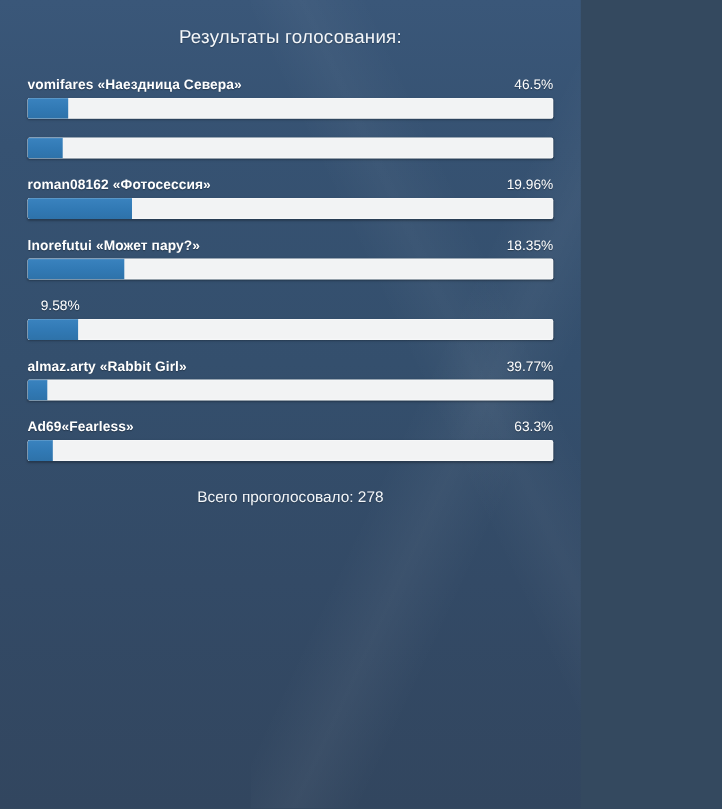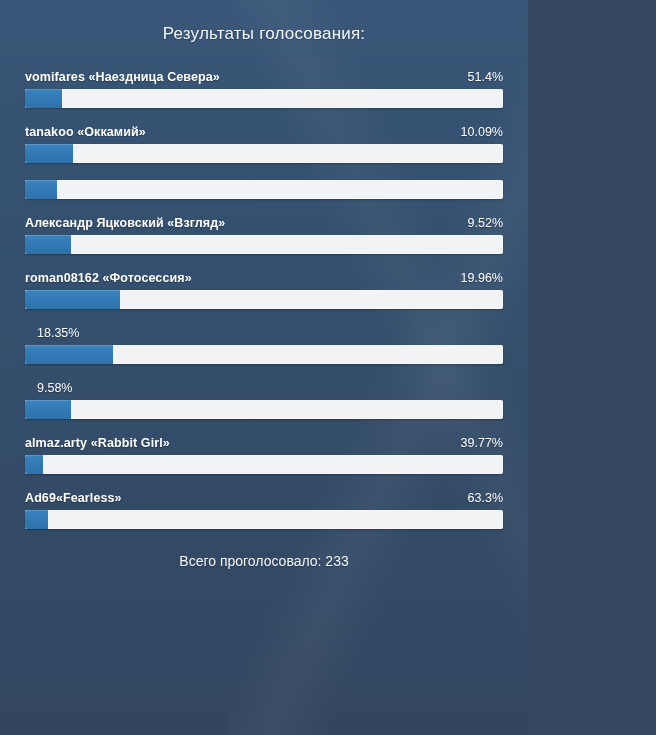--- a/index.html
+++ b/index.html
@@ -123,60 +123,43 @@
 
 <div id="poll-app">
   <div class="content">
 
     <h1 class="poll-title">Результаты голосования:</h1>
 
     <div class="results-list">
         <div class="poll-row">
           <div class="poll-row-head">
             <span class="option-label">vomifares «Наездница Севера»</span>
-            <span class="option-percent">51.4%</span>
+            <span class="option-percent">46.5%</span>
           </div>
           <div class="bar-track">
             <div class="bar-fill" style="width: 7.8%;"></div>
           </div>
         </div>
         <div class="poll-row">
-          <div class="poll-row-head">
-            <span class="option-label">tanakoo «Оккамий»</span>
-            <span class="option-percent">10.09%</span>
-          </div>
-          <div class="bar-track">
-            <div class="bar-fill" style="width: 10.09%;"></div>
-          </div>
-        </div>
-        <div class="poll-row">
           <div class="bar-track">
             <div class="bar-fill" style="width: 6.67%;"></div>
-          </div>
-        </div>
-        <div class="poll-row">
-          <div class="poll-row-head">
-            <span class="option-label">Александр Яцковский «Взгляд»</span>
-            <span class="option-percent">9.52%</span>
-          </div>
-          <div class="bar-track">
-            <div class="bar-fill" style="width: 9.52%;"></div>
           </div>
         </div>
         <div class="poll-row">
           <div class="poll-row-head">
             <span class="option-label">roman08162 «Фотосессия»</span>
             <span class="option-percent">19.96%</span>
           </div>
           <div class="bar-track">
             <div class="bar-fill" style="width: 19.96%;"></div>
           </div>
         </div>
         <div class="poll-row">
           <div class="poll-row-head">
+            <span class="option-label">lnorefutui «Может пару?»</span>
             <span class="option-percent">18.35%</span>
           </div>
           <div class="bar-track">
             <div class="bar-fill" style="width: 18.35%;"></div>
           </div>
         </div>
         <div class="poll-row">
           <div class="poll-row-head">
             <span class="option-percent">9.58%</span>
           </div>
@@ -197,16 +180,16 @@
           <div class="poll-row-head">
             <span class="option-label">Ad69«Fearless»</span>
             <span class="option-percent">63.3%</span>
           </div>
           <div class="bar-track">
             <div class="bar-fill" style="width: 4.9%;"></div>
           </div>
         </div>
       </div>
 
-    <div class="poll-total">Всего проголосовало: 233</div>
+    <div class="poll-total">Всего проголосовало: 278</div>
 
   </div>
 </div>
 
 </body></html>

